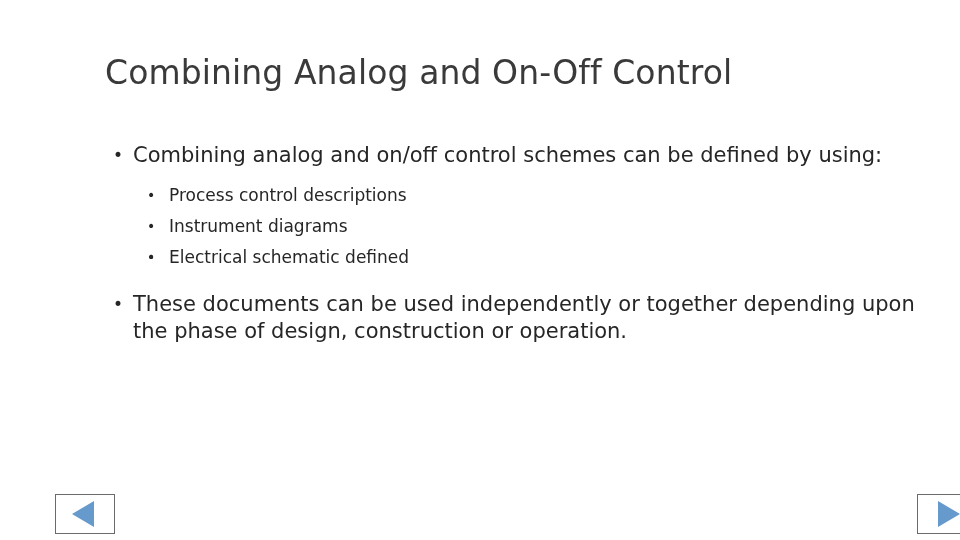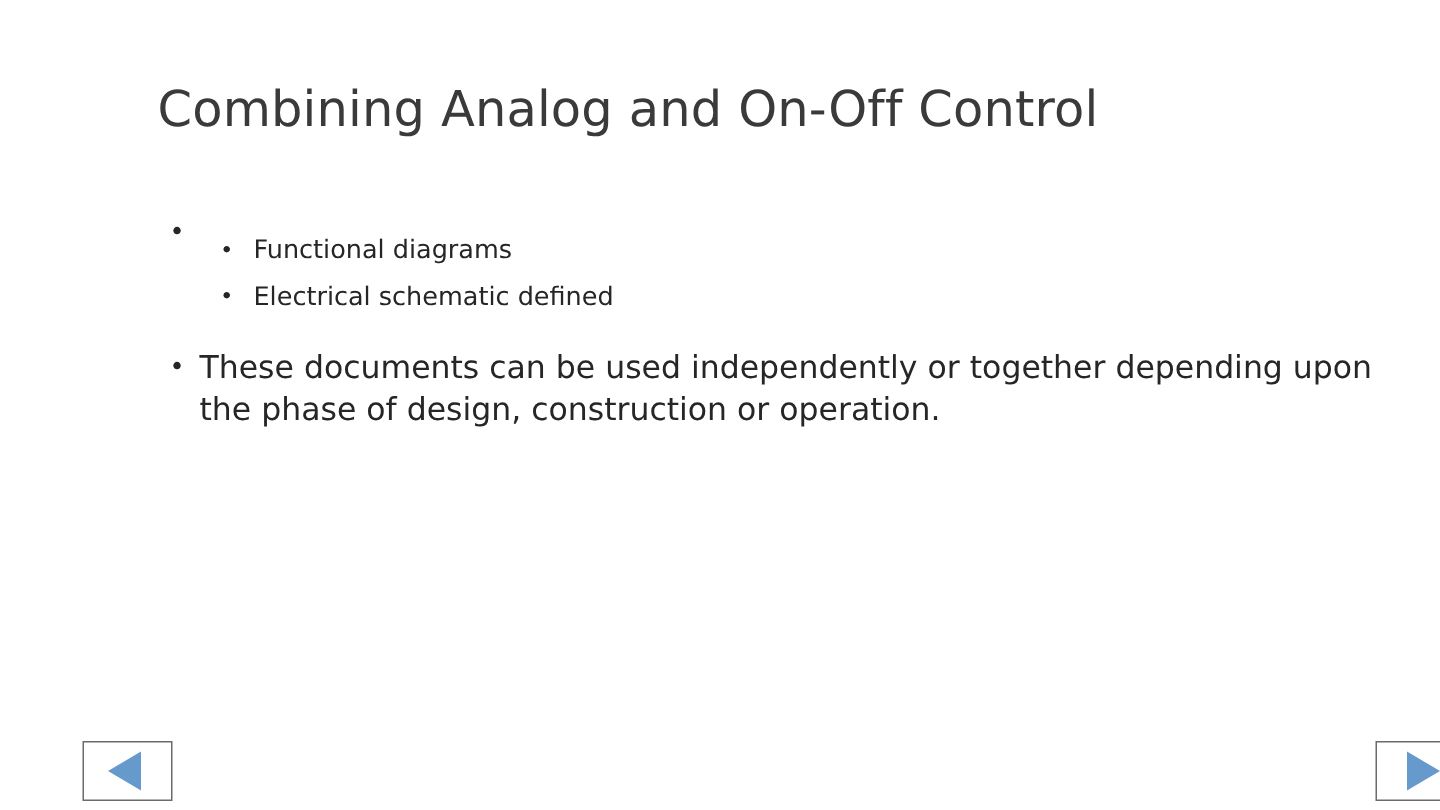--- a/index.html
+++ b/index.html
@@ -109,29 +109,31 @@
 <body>
 
 <div class="slide">
 
   <div class="title">Combining Analog and On-Off Control</div>
 
   <div class="body-block">
 
     <div class="lvl1">
       <span class="bullet">•</span>
+      <span>Combining analog and on/off control schemes can be defined by using:</span>
     </div>
 
     <div class="sublist">
       <div class="lvl2">
         <span class="bullet">•</span>
+        <span>Process control descriptions</span>
       </div>
       <div class="lvl2">
         <span class="bullet">•</span>
-        <span>Functional diagrams</span>
+        <span>Instrument diagrams</span>
       </div>
       <div class="lvl2">
         <span class="bullet">•</span>
       </div>
       <div class="lvl2">
         <span class="bullet">•</span>
         <span>Electrical schematic defined</span>
       </div>
     </div>
 

